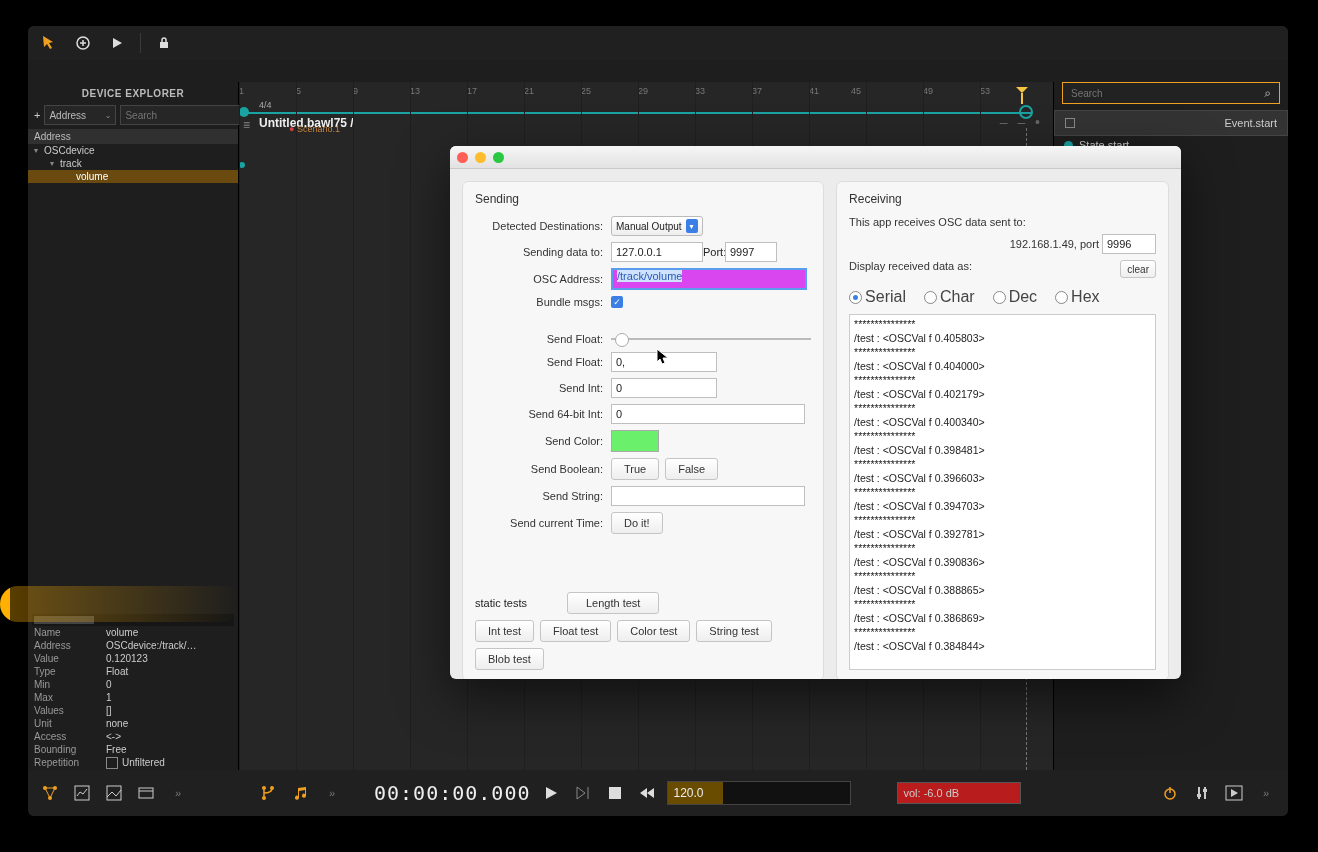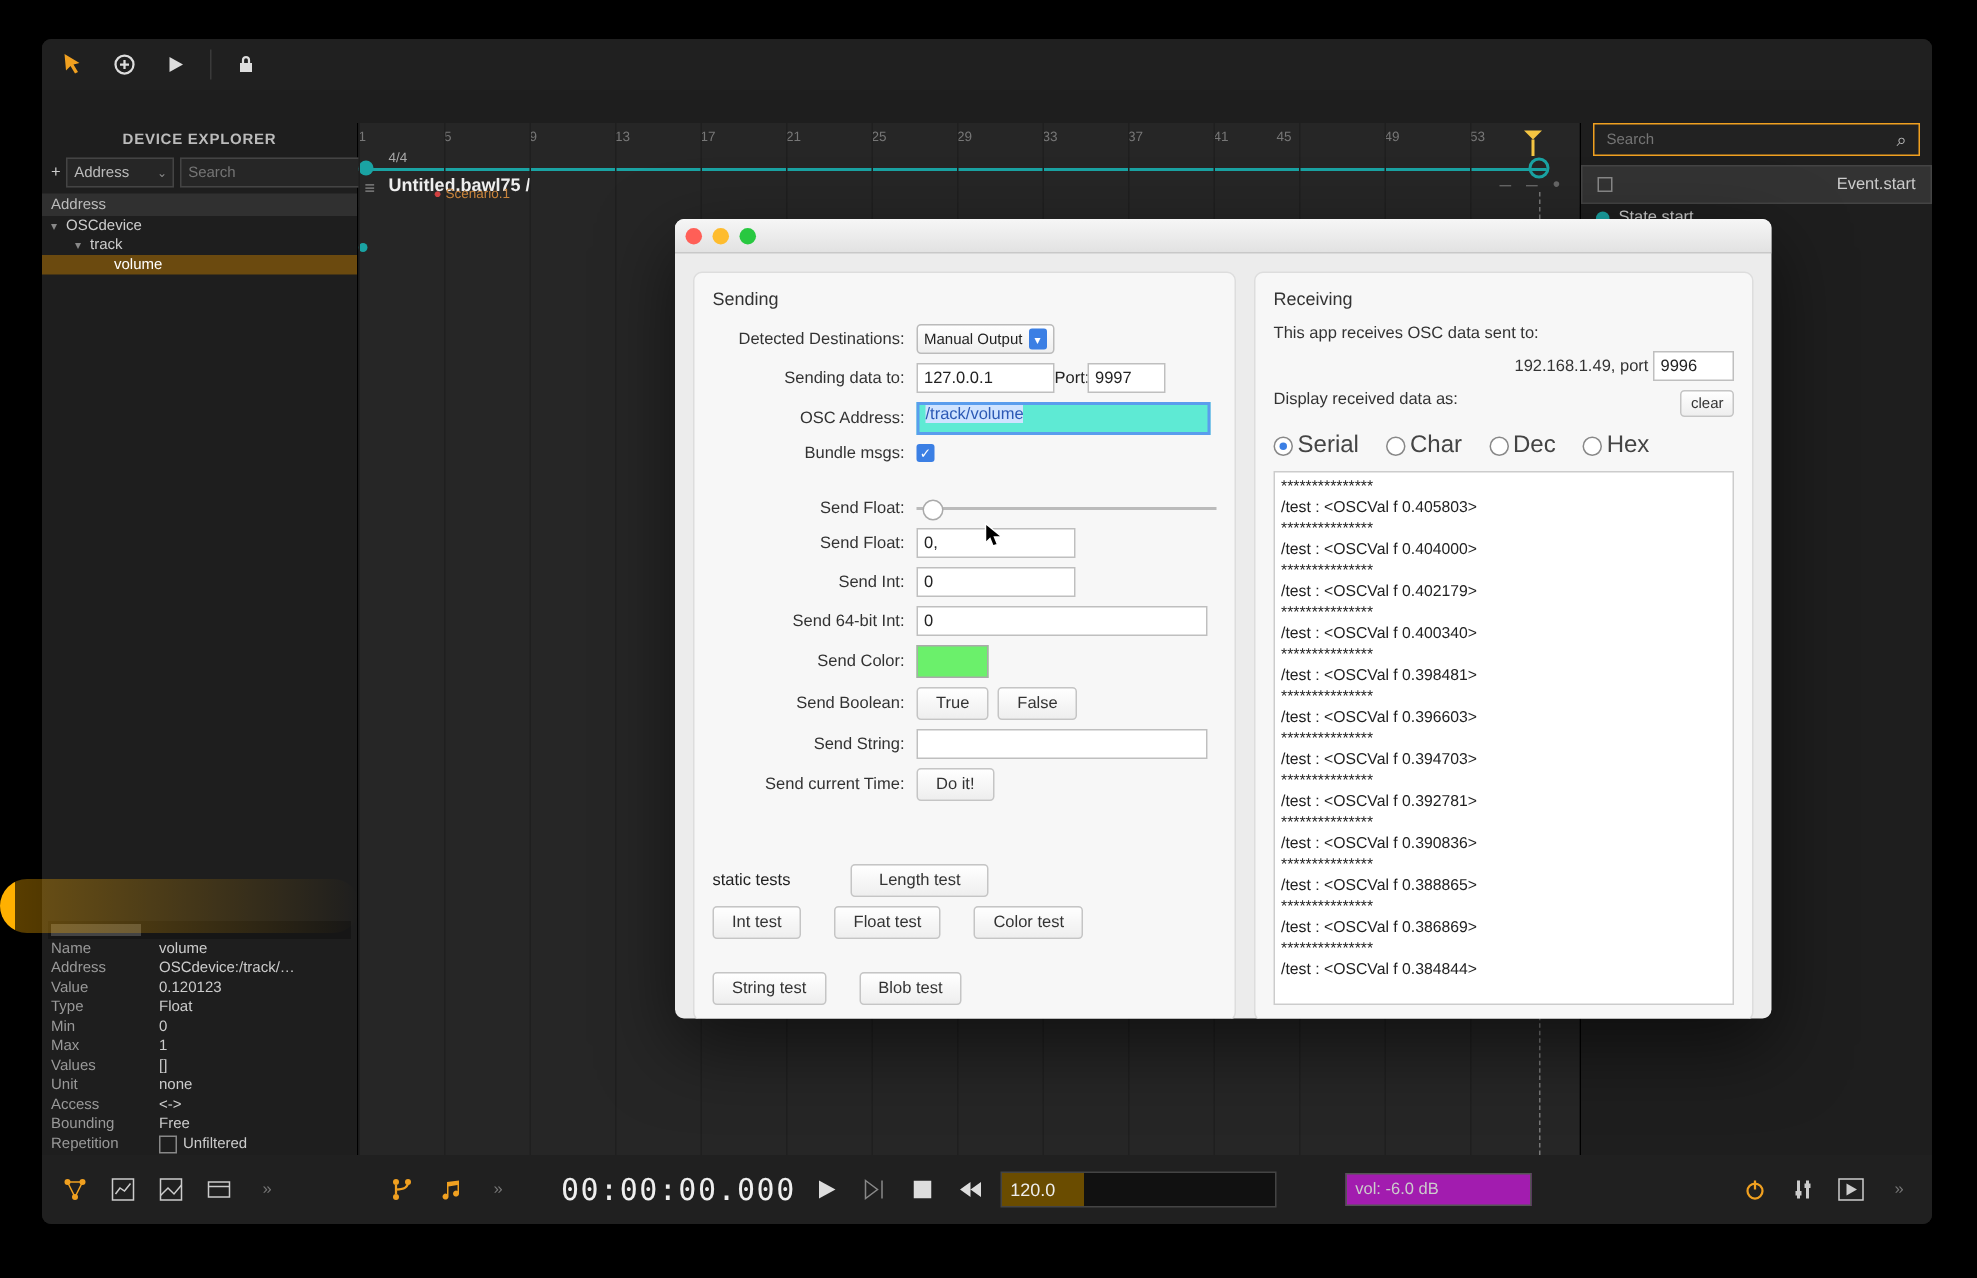--- a/index.html
+++ b/index.html
@@ -59,48 +59,48 @@
   .hlist{margin-top:6px}
   .hi{display:flex;align-items:center;gap:6px;padding:3px 10px;font-size:11px;color:#ccc}
   .hi .sq{width:8px;height:8px;border:1px solid #888}
   .hi .ci{width:9px;height:9px;border-radius:50%;background:#1aa3a3}
   .hi.sel{background:#333}
   
   .bottom{position:absolute;left:0;right:0;bottom:0;height:46px;background:#202020;display:flex;align-items:center;gap:8px;padding:0 10px}
   .bbtn{width:24px;height:24px;color:#f0a020;display:flex;align-items:center;justify-content:center}
   .tc{font-family:monospace;font-size:20px;color:#eee;letter-spacing:1px}
   .tempo{width:170px;height:22px;background:linear-gradient(to right,#6a4c00 0,#6a4c00 30%,#111 30%,#111 100%);border:1px solid #444;color:#eee;padding:0 6px;font-size:12px;display:flex;align-items:center}
-  .vol{width:110px;height:20px;border:1px solid #555;background:#a21caf;font-size:11px;color:#ccc;display:flex;align-items:center;padding:0 6px}
+  .vol{width:110px;height:20px;border:1px solid #555;background:#b91c1c;font-size:11px;color:#ccc;display:flex;align-items:center;padding:0 6px}
   .spacer{flex:1}
   
   .oscwin{position:absolute;left:450px;top:146px;width:731px;height:533px;background:#ececec;border-radius:6px;box-shadow:0 18px 50px rgba(0,0,0,.55);overflow:hidden;color:#222;font-size:11px}
   .oscbar{height:22px;background:linear-gradient(#f6f6f6,#e2e2e2);border-bottom:1px solid #c8c8c8;display:flex;align-items:center;position:relative}
   .odot{width:11px;height:11px;border-radius:50%;margin-left:7px}
   .odot.red{background:#ff5f57}.odot.yel{background:#febc2e}.odot.grn{background:#28c840}
   .otitle{position:absolute;left:0;right:0;text-align:center;font-size:12px;color:#444}
   .osbody{display:flex;gap:12px;padding:12px}
   .panel{background:#f7f7f7;border:1px solid #ddd;border-radius:6px;padding:10px 12px;position:relative}
   .panel.snd{width:346px;height:478px}
   .panel.rcv{width:316px;height:478px;display:flex;flex-direction:column}
   .ph{font-size:12px;color:#333;margin-bottom:10px}
   .frow{display:flex;align-items:center;margin-bottom:6px}
   .flab{width:128px;text-align:right;padding-right:8px;color:#333;font-size:11px}
   .ftxt{height:18px;border:1px solid #bfbfbf;background:#fff;padding:0 4px;font-size:11px;color:#222}
   .w92{width:82px}.w184{width:184px}.w96{width:96px}
   .popup{height:18px;background:linear-gradient(#fff,#eee);border:1px solid #bbb;border-radius:3px;font-size:10px;padding:0 4px;display:flex;align-items:center;gap:4px}
   .popup .ar{background:#3b7fe4;color:#fff;font-size:8px;width:12px;height:14px;border-radius:2px;display:flex;align-items:center;justify-content:center}
   .chk{width:12px;height:12px;border-radius:2px;background:#3b7fe4;display:flex;align-items:center;justify-content:center;color:#fff;font-size:9px}
-  .oscaddr{border:2px solid #5a9ded;background:#5eead4;height:18px;padding:0 4px}
+  .oscaddr{border:2px solid #5a9ded;background:#d946ef;height:18px;padding:0 4px}
   .oscaddr span{background:#cfe3ff;color:#2c59b5}
   .slider{flex:1;height:14px;position:relative}
   .slider .trk{position:absolute;left:0;right:0;top:6px;height:2px;background:#bbb}
   .slider .kn{position:absolute;left:4px;top:1px;width:12px;height:12px;border-radius:50%;background:#fff;border:1px solid #aaa}
   .swatch{width:46px;height:20px;background:#6bf06b;border:1px solid #aaa}
   .btn{height:20px;padding:0 12px;background:linear-gradient(#fff,#eee);border:1px solid #c5c5c5;border-radius:3px;font-size:11px;color:#333;display:inline-flex;align-items:center}
-  .btnrow{display:flex;gap:22px;flex-wrap:wrap}
+  .btnrow{display:flex;gap:6px;flex-wrap:wrap}
   .static{position:absolute;bottom:10px;left:12px;right:12px}
   
   .rcv .line{margin-bottom:6px;color:#333}
   .portbox{width:44px}
   .radio-row{display:flex;gap:18px;margin:4px 0 8px 0}
   .radio{display:flex;align-items:center;gap:3px;font-size:16px;color:#444}
   .rdot{width:11px;height:11px;border-radius:50%;border:1px solid #888;background:#fff;display:flex;align-items:center;justify-content:center}
   .rdot.on::after{content:"";width:5px;height:5px;border-radius:50%;background:#3b7fe4}
   .clear{float:right}
   .log{flex:1;background:#fff;border:1px solid #ccc;overflow:auto;font-size:10.5px;line-height:14px;padding:2px 4px;color:#222}

